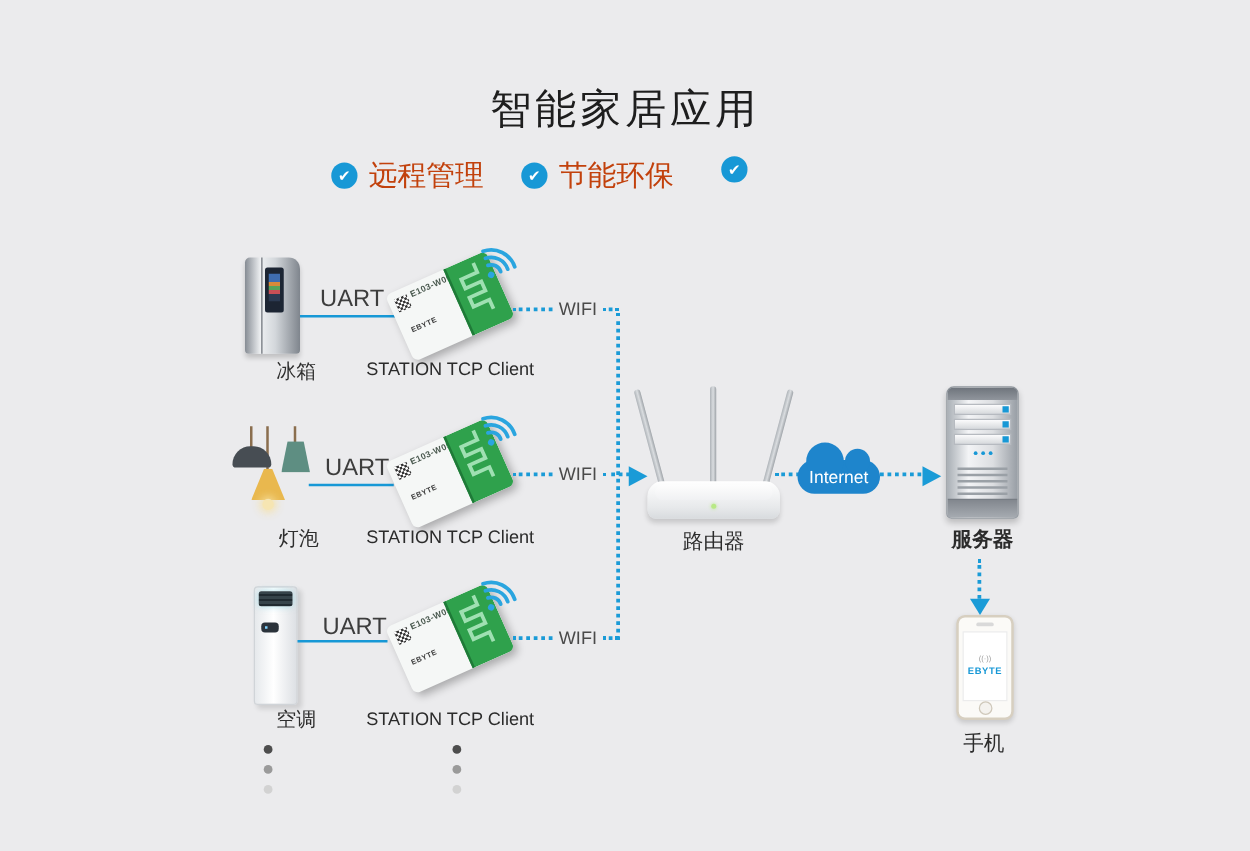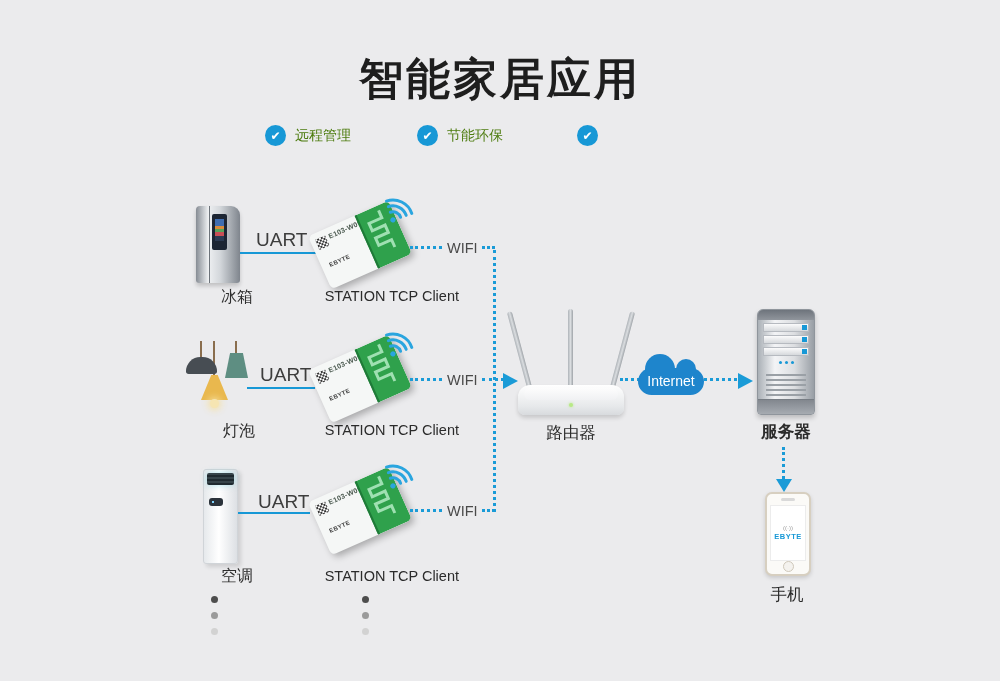--- a/index.html
+++ b/index.html
@@ -1,29 +1,29 @@
 <!DOCTYPE html>
 <html><head>
 <meta charset="utf-8">
 <style>
   html,body{margin:0;padding:0;}
   .stage{position:relative;width:1000px;height:681px;background:#ebebed;overflow:hidden;
          font-family:"Liberation Sans","DejaVu Sans",sans-serif;color:#222;}
 
   
-  .title{position:absolute;top:50px;left:0;right:0;text-align:center;font-size:44px;
-         font-weight:700;color:#1e1e1e;letter-spacing:3px;}
+  .title{position:absolute;top:65px;left:0;right:0;text-align:center;font-size:33px;
+         font-weight:400;color:#1e1e1e;letter-spacing:3px;}
   .benefit{position:absolute;top:125px;display:flex;align-items:center;gap:9px;}
   .check{width:21px;height:21px;border-radius:50%;background:#1798d6;color:#fff;
          font-size:12px;display:flex;align-items:center;justify-content:center;font-weight:700;}
-  .benefit-label{font-size:14px;color:#4d7c0f;}
+  .benefit-label{font-size:23px;color:#c2410c;}
 
   
   .dev-label{position:absolute;width:70px;text-align:right;font-size:16px;color:#2e2e2e;}
-  .mode-label{position:absolute;width:150px;text-align:right;font-size:14.5px;color:#2b2b2b;margin-left:16px;}
+  .mode-label{position:absolute;width:150px;text-align:left;font-size:14.5px;color:#2b2b2b;}
   .net-label{position:absolute;width:80px;text-align:center;font-size:16.5px;color:#2b2b2b;}
 
   
   .uart{position:absolute;font-size:19px;color:#3d3d3d;}
   .uart-line{position:absolute;height:2px;background:#1798d6;}
 
   
   .dash-h{position:absolute;border-top:3px dotted #1a9bd7;}
   .dash-v{position:absolute;border-left:3px dotted #1a9bd7;}
   .wifi-label{position:absolute;font-size:14.5px;color:#4a4a4a;text-align:right;}

